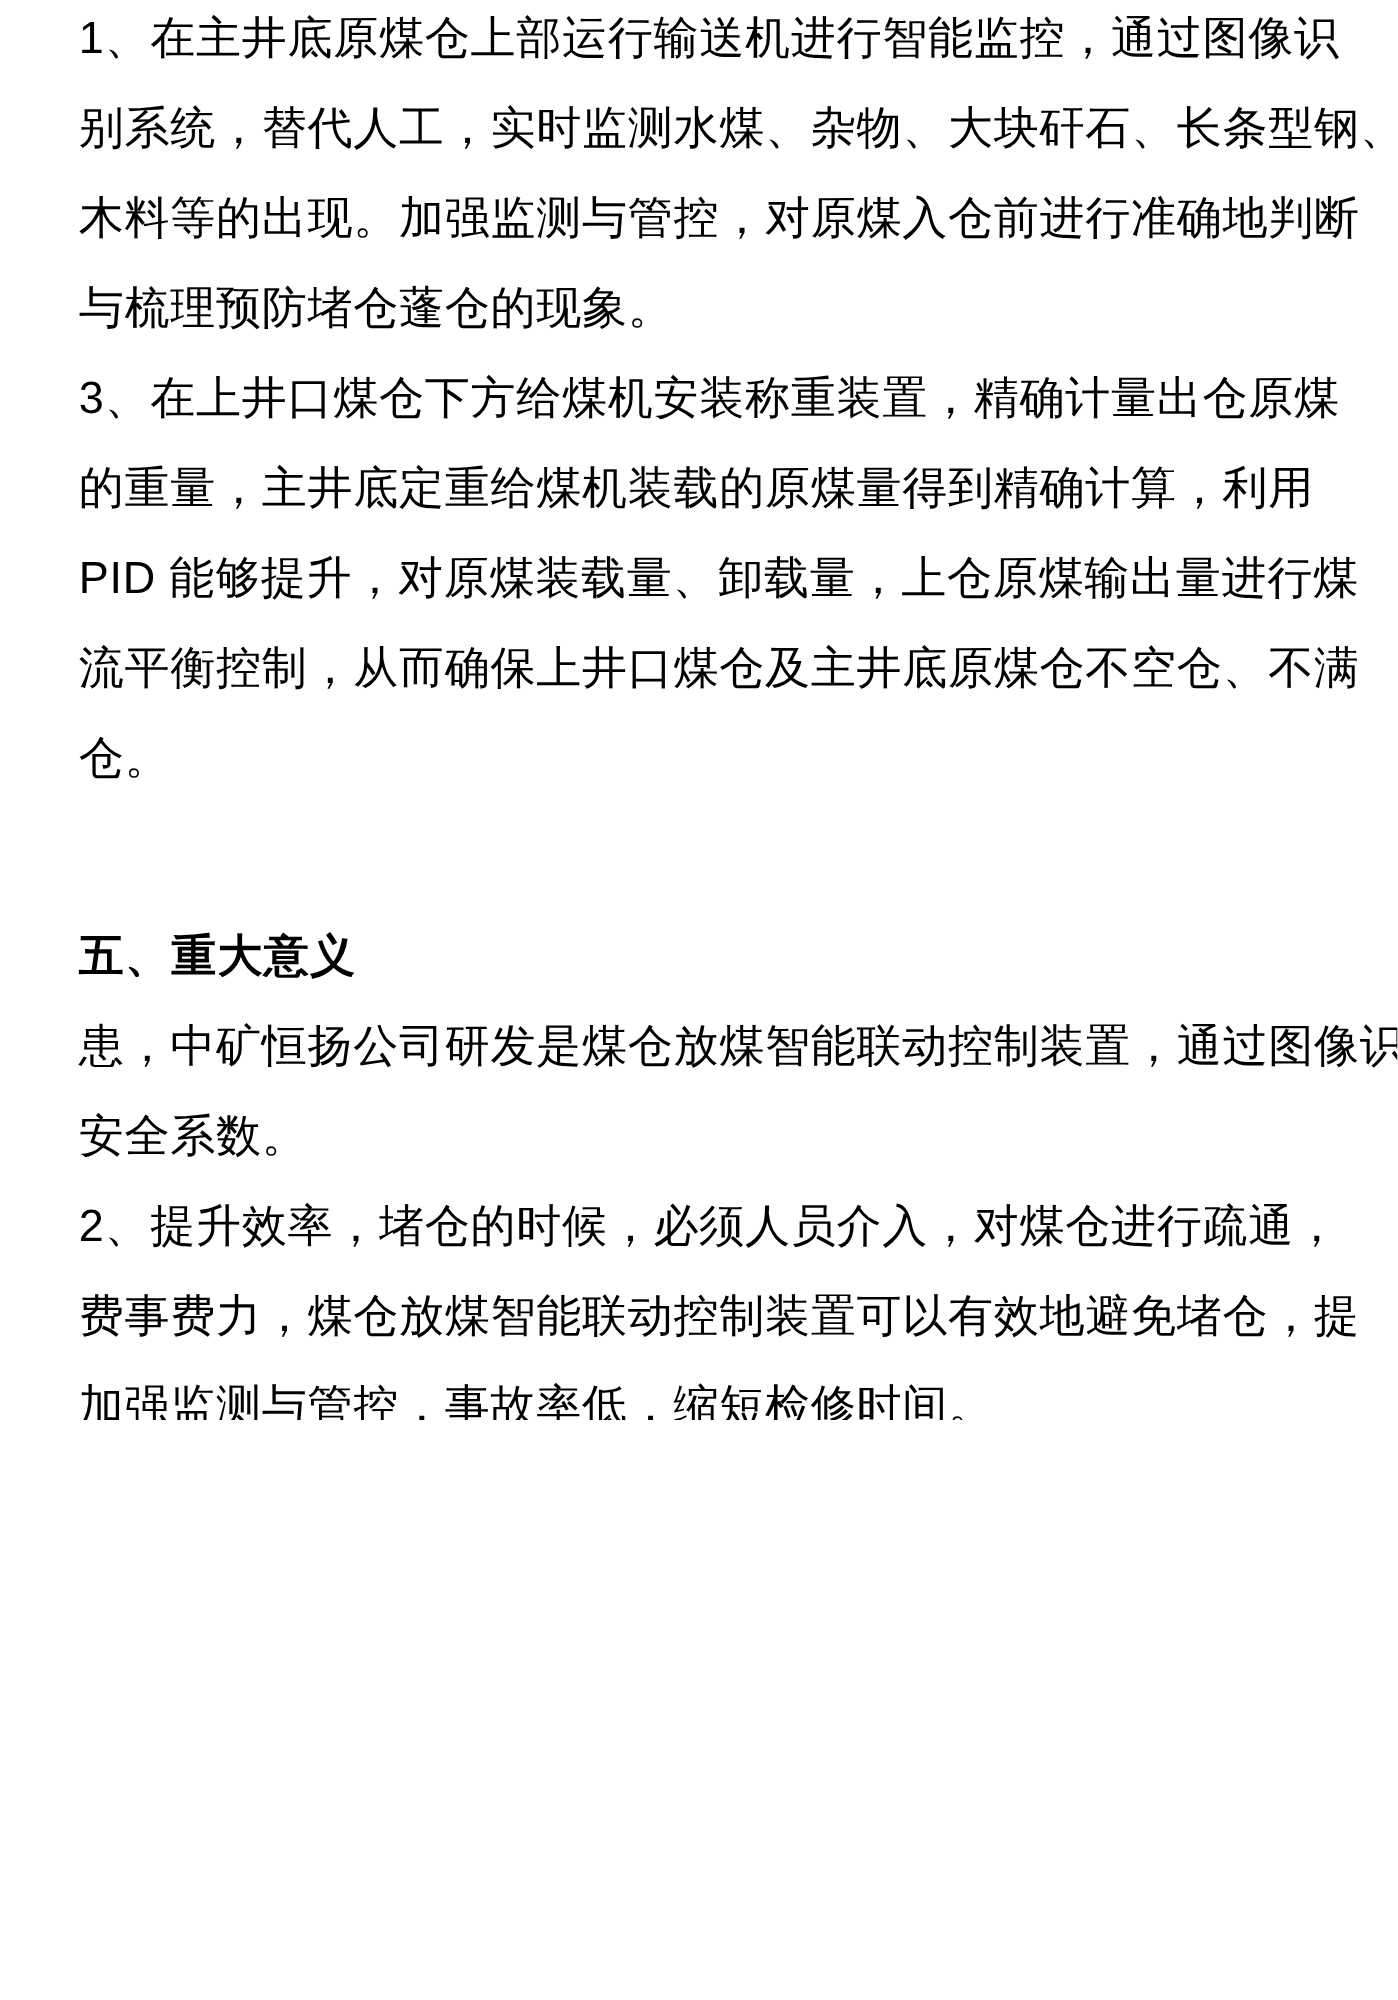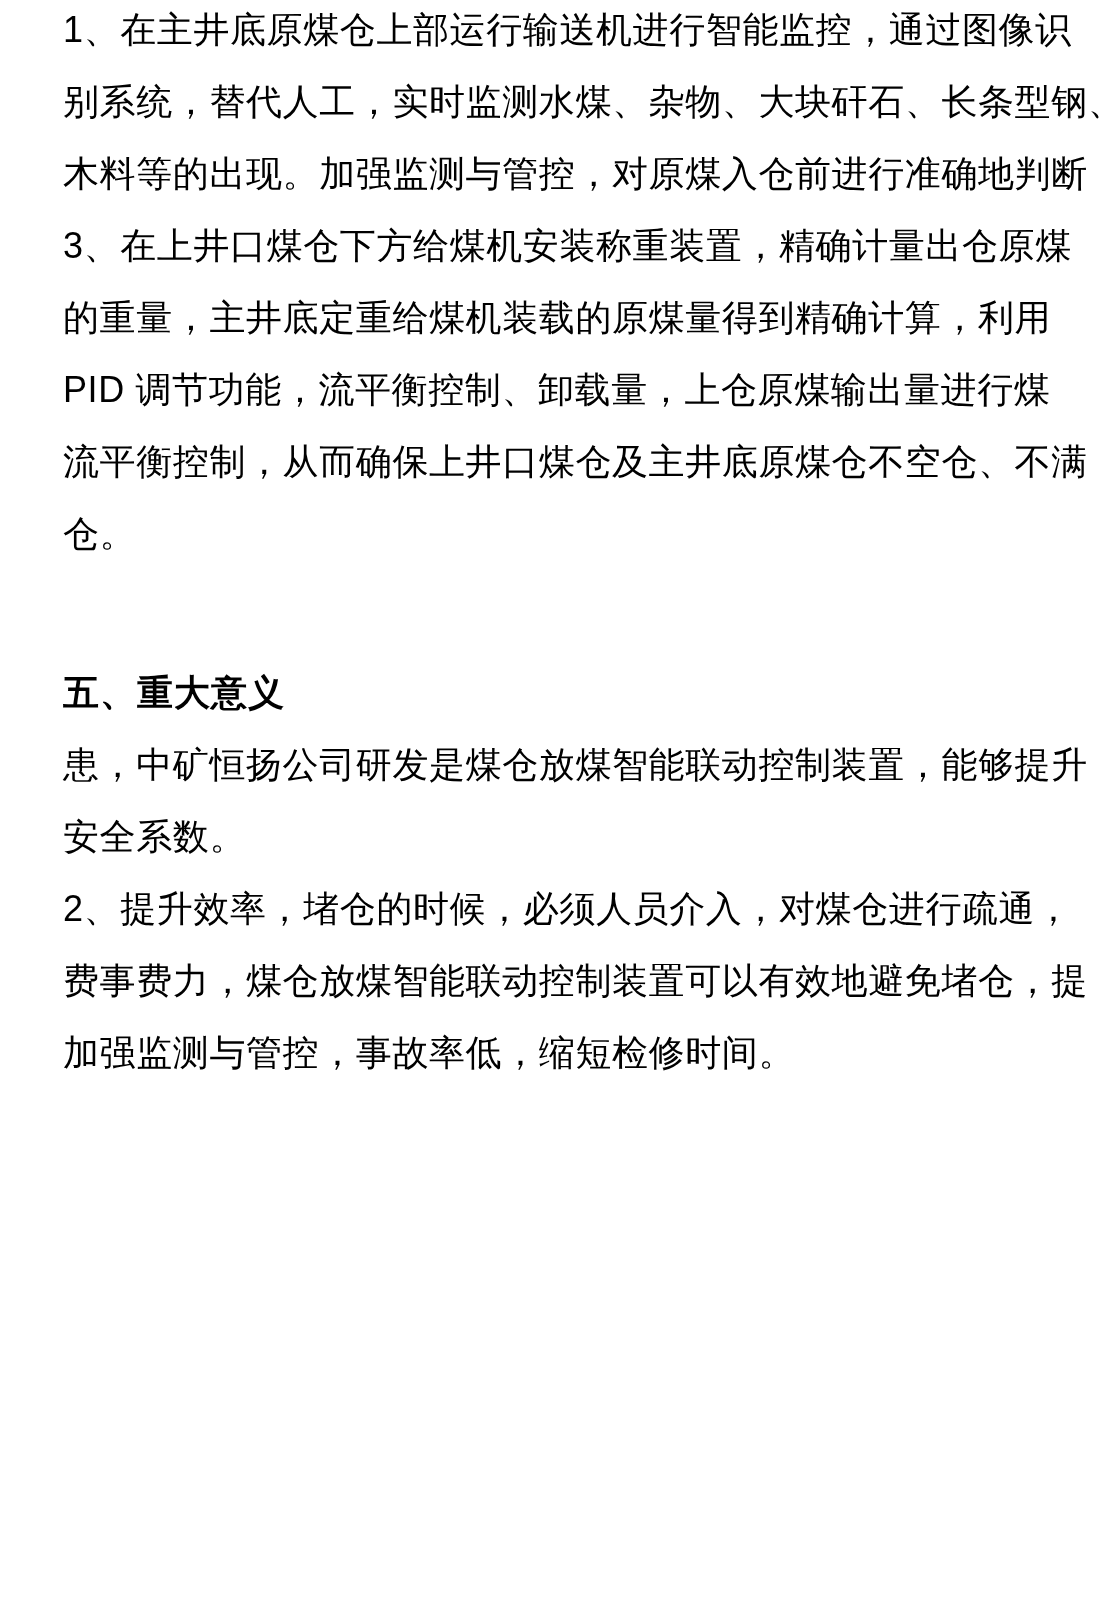--- a/index.html
+++ b/index.html
@@ -43,36 +43,37 @@
 </style>
 </head>
 <body>
 
 <div class="page">
   <div class="doc" id="doc-body">
       <div class="paragraph">
         <div class="text-line">1、在主井底原煤仓上部运行输送机进行智能监控，通过图像识</div>
         <div class="text-line">别系统，替代人工，实时监测水煤、杂物、大块矸石、长条型钢、</div>
         <div class="text-line">木料等的出现。加强监测与管控，对原煤入仓前进行准确地判断</div>
+        <div class="text-line">与梳理预防堵仓蓬仓的现象。</div>
       </div>
       <div class="paragraph">
       </div>
       <div class="paragraph">
         <div class="text-line">3、在上井口煤仓下方给煤机安装称重装置，精确计量出仓原煤</div>
         <div class="text-line">的重量，主井底定重给煤机装载的原煤量得到精确计算，利用</div>
-        <div class="text-line">PID 调节功能，流平衡控制、卸载量，上仓原煤输出量进行煤</div>
+        <div class="text-line">PID 能够提升，对原煤装载量、卸载量，上仓原煤输出量进行煤</div>
         <div class="text-line">流平衡控制，从而确保上井口煤仓及主井底原煤仓不空仓、不满</div>
         <div class="text-line">仓。</div>
       </div>
       <div class="spacer"></div>
       <div class="paragraph">
         <div class="text-line heading-line">五、重大意义</div>
       </div>
       <div class="paragraph">
-        <div class="text-line">患，中矿恒扬公司研发是煤仓放煤智能联动控制装置，能够提升</div>
+        <div class="text-line">患，中矿恒扬公司研发是煤仓放煤智能联动控制装置，通过图像识</div>
         <div class="text-line">安全系数。</div>
       </div>
       <div class="paragraph">
         <div class="text-line">2、提升效率，堵仓的时候，必须人员介入，对煤仓进行疏通，</div>
         <div class="text-line">费事费力，煤仓放煤智能联动控制装置可以有效地避免堵仓，提</div>
         <div class="text-line">加强监测与管控，事故率低，缩短检修时间。</div>
       </div>
     </div>
 </div>
 

